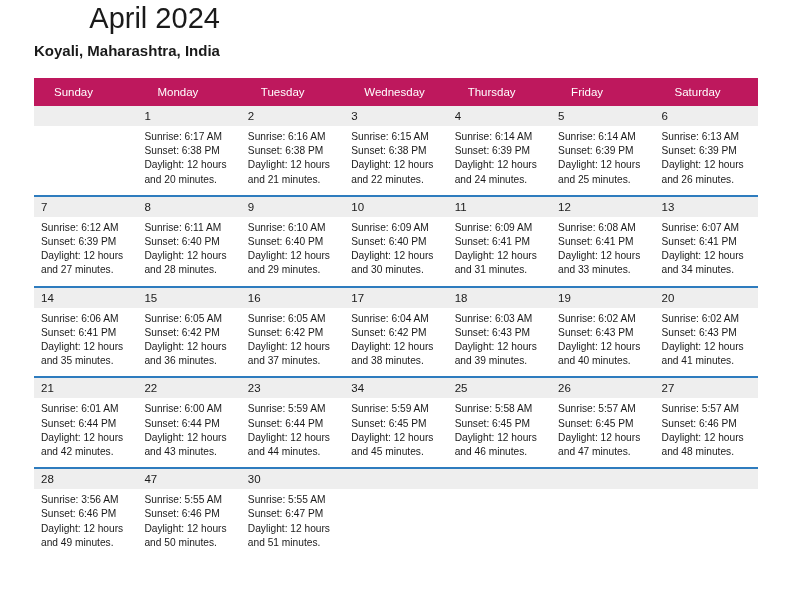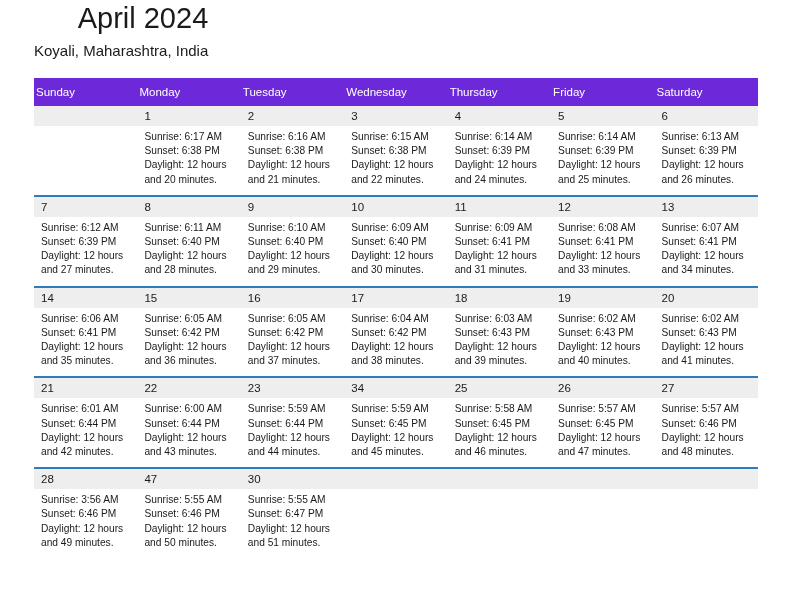--- a/index.html
+++ b/index.html
@@ -68,40 +68,40 @@
   }
   .cal-title {
     font-size: 29px;
     font-weight: normal;
     color: #1a1a1a;
     line-height: 36px;
     white-space: nowrap;
   }
   .cal-subtitle {
     font-size: 15px;
-    font-weight: normal;
+    font-weight: bold;
     color: #1a1a1a;
     line-height: 22px;
     margin-top: 4px;
     white-space: nowrap;
   }
 
   
   .calendar {
     width: 724px;
     border-collapse: collapse;
     table-layout: fixed;
   }
   .calendar th {
-    background: #6d28d9;
+    background: #be185d;
     color: #ffffff;
     font-size: 11.5px;
     font-weight: normal;
     text-align: left;
-    padding: 5px 0 5px 2px;
+    padding: 5px 0 5px 20px;
     height: 18px;
     vertical-align: middle;
   }
   .daycell {
     vertical-align: top;
     padding: 0;
     width: 103.4px;
     background: #ffffff;
   }
   .week-row > td {

